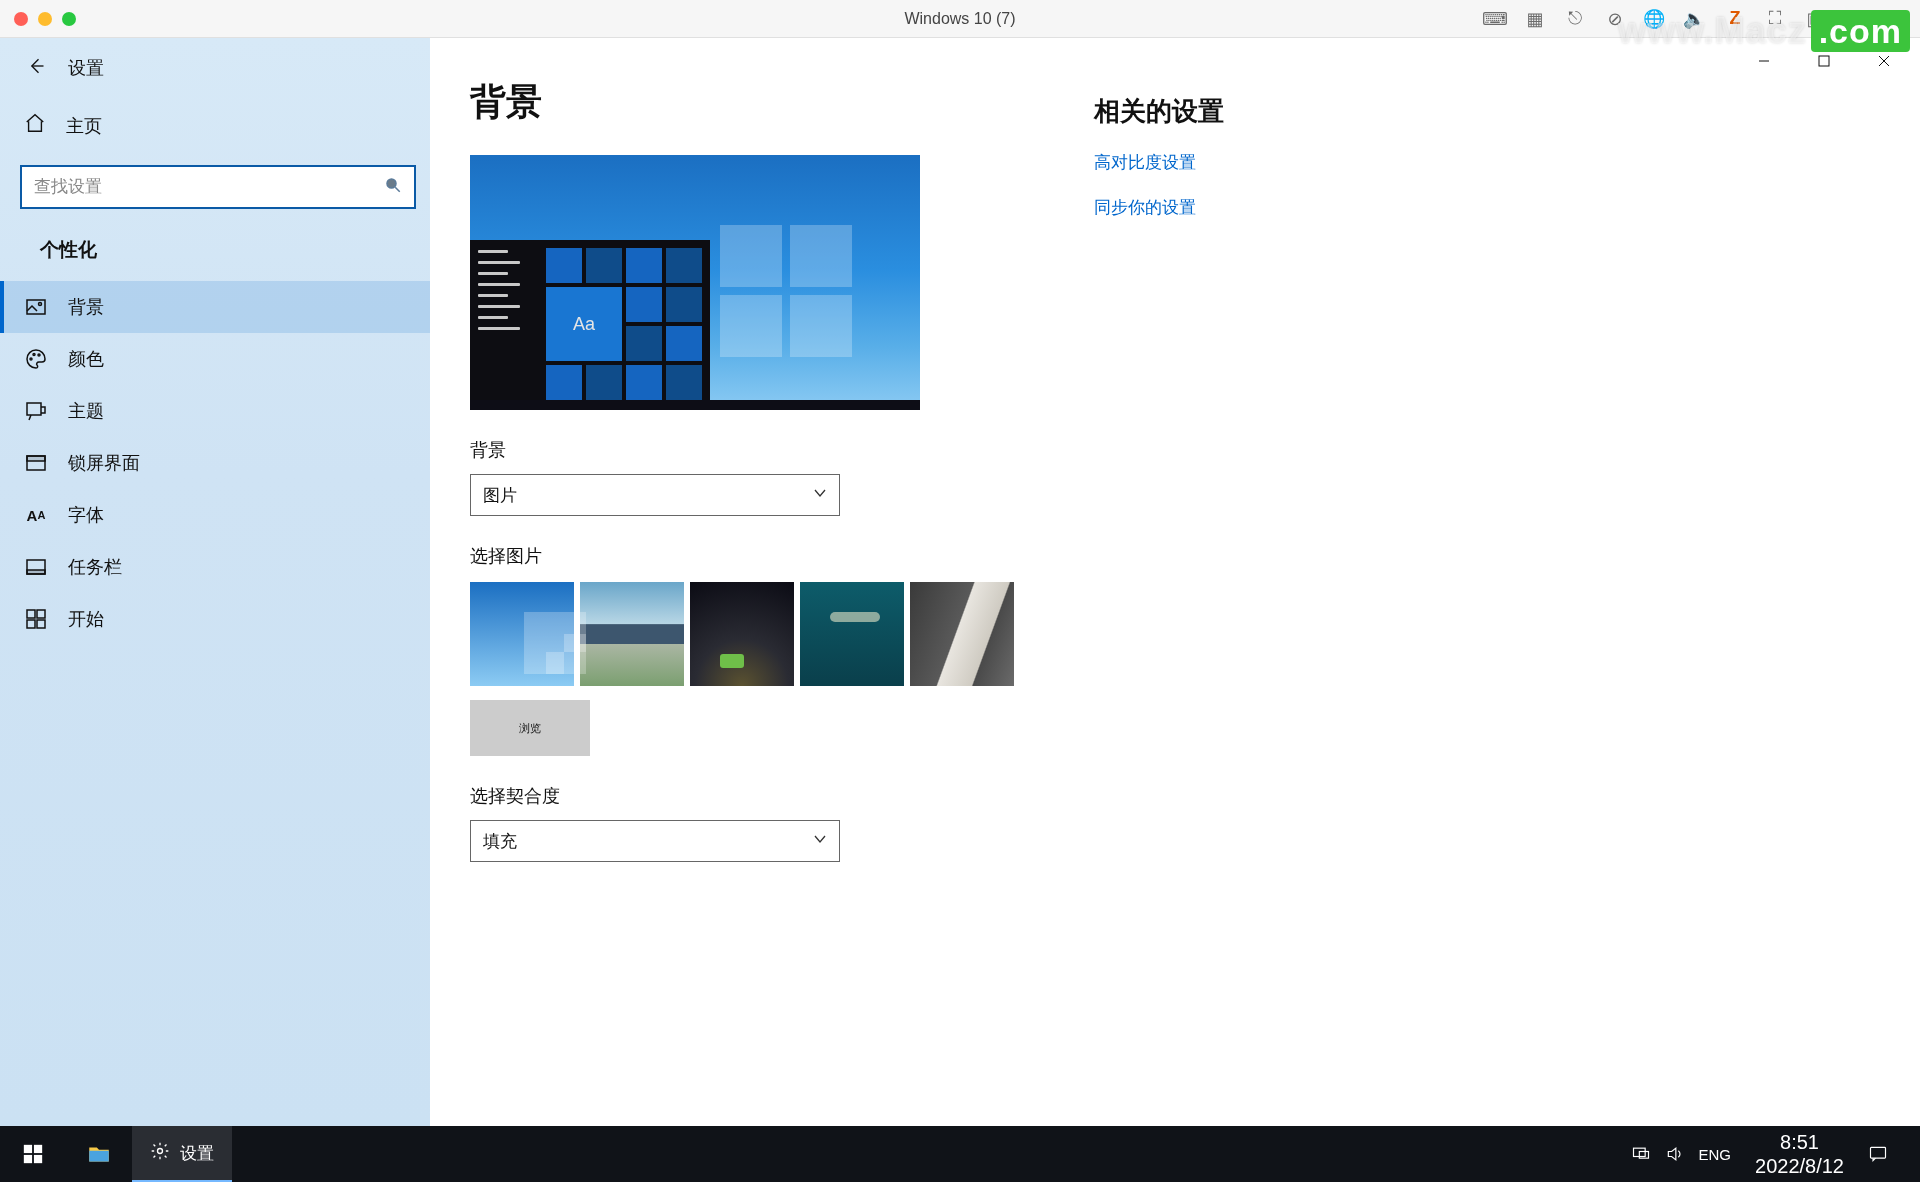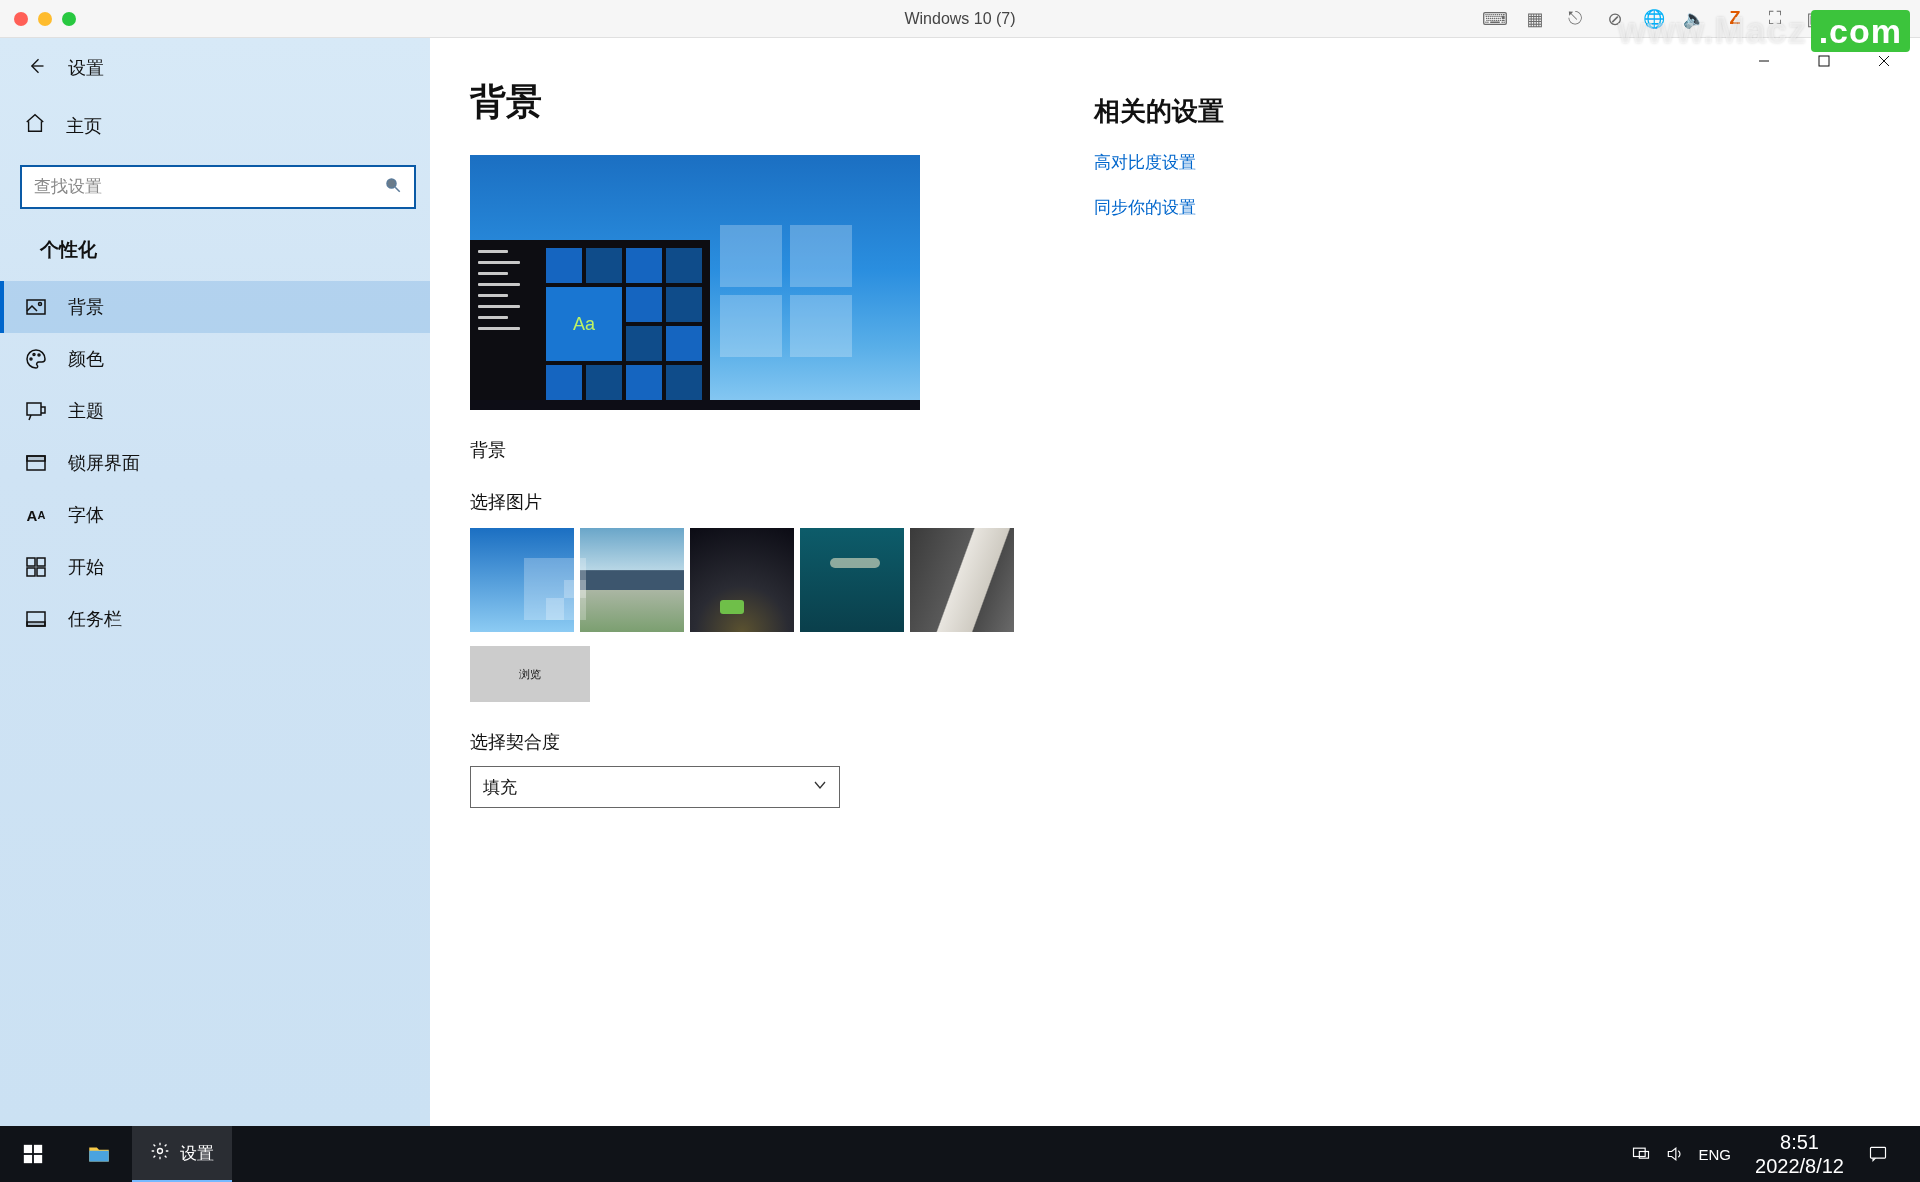--- a/index.html
+++ b/index.html
@@ -104,21 +104,21 @@
 .preview .winlogo .d{left:70px;top:70px;width:62px;height:62px;}
 .preview .startmock {
   position:absolute; left:0; bottom:0; width: 240px; height: 170px; background:#0d0d12;
 }
 .preview .taskbarmock { position:absolute; left:0; bottom:0; right:0; height:10px; background:#0d0d16; }
 .preview .startmock .col { position:absolute; left:8px; top:10px; width:56px; bottom:10px; display:flex; flex-direction:column; gap:8px; }
 .preview .startmock .col span { height:3px; background:#c8c8c8; display:block; width: 42px; border-radius:1px; }
 .preview .startmock .col span:nth-child(odd){ width:30px; }
 .preview .startmock .tiles { position:absolute; left:76px; top:8px; right:8px; bottom:10px; display:grid; grid-template-columns: repeat(4, 1fr); grid-auto-rows: 1fr; gap:4px; }
 .preview .startmock .tiles .t { background:#1565c0; }
-.preview .startmock .tiles .t.big { grid-column: span 2; grid-row: span 2; background:#1976d2; display:flex; align-items:center; justify-content:center; color:#bef264; font-size:18px; }
+.preview .startmock .tiles .t.big { grid-column: span 2; grid-row: span 2; background:#1976d2; display:flex; align-items:center; justify-content:center; color:#e5e5e5; font-size:18px; }
 .preview .startmock .tiles .t.alt { background:#0f4c8a; }
 
 .field-label { font-size: 18px; color:#111; margin-top: 28px; }
 .dropdown {
   margin-top: 12px; width: 370px; height: 42px; border: 1px solid #666;
   display:flex; align-items:center; padding: 0 12px; justify-content: space-between;
   font-size: 17px; color:#111; background:#fff;
 }
 .dropdown svg { width:14px; height:14px; }
 
@@ -266,36 +266,36 @@
           </span>
           <span>锁屏界面</span>
         </div>
         <div class="nav-item">
           <span class="nicon" style="font-size:15px;font-weight:600">A<span style="font-size:11px">A</span></span>
           <span>字体</span>
         </div>
         <div class="nav-item">
           <span class="nicon">
             <svg viewBox="0 0 24 24" fill="none" stroke="#111" stroke-width="1.5">
+                <rect x="3" y="5" width="18" height="14"></rect>
+                <rect x="3" y="15" width="18" height="4" fill="#111" fill-opacity="0.2"></rect>
+              </svg>
+          </span>
+          <span>任务栏</span>
+        </div>
+        <div class="nav-item">
+          <span class="nicon">
+            <svg viewBox="0 0 24 24" fill="none" stroke="#111" stroke-width="1.5">
                 <rect x="3" y="3" width="8" height="8"></rect>
                 <rect x="13" y="3" width="8" height="8"></rect>
                 <rect x="3" y="13" width="8" height="8"></rect>
                 <rect x="13" y="13" width="8" height="8"></rect>
               </svg>
           </span>
           <span>开始</span>
-        </div>
-        <div class="nav-item">
-          <span class="nicon">
-            <svg viewBox="0 0 24 24" fill="none" stroke="#111" stroke-width="1.5">
-                <rect x="3" y="5" width="18" height="14"></rect>
-                <rect x="3" y="15" width="18" height="4" fill="#111" fill-opacity="0.2"></rect>
-              </svg>
-          </span>
-          <span>任务栏</span>
         </div>
       </div>
     </div>
 
     <div class="main">
       <div class="main-left">
 
         <div class="win-ctrl" style="position:fixed; top:38px; right:0; height:42px;">
           <div class="btn">
               <svg viewBox="0 0 14 14">
@@ -347,20 +347,26 @@
               <div class="t"></div>
                 <div class="t alt"></div>
                 <div class="t"></div>
                 <div class="t alt"></div>
             </div>
           </div>
           <div class="taskbarmock"></div>
         </div>
 
         <div class="field-label">背景</div>
+        <div class="dropdown">
+          <span>图片</span>
+          <span><svg viewBox="0 0 14 14">
+                <path d="M2 4 L7 10 L12 4" fill="none" stroke="#333" stroke-width="1.3"></path>
+              </svg></span>
+        </div>
 
         <div class="field-label">选择图片</div>
         <div class="thumbs">
           <div class="thumb t1"></div>
           <div class="thumb t2"></div>
           <div class="thumb t3"></div>
           <div class="thumb t4"></div>
           <div class="thumb t5"></div>
         </div>
         <button class="browse-btn">浏览</button>

